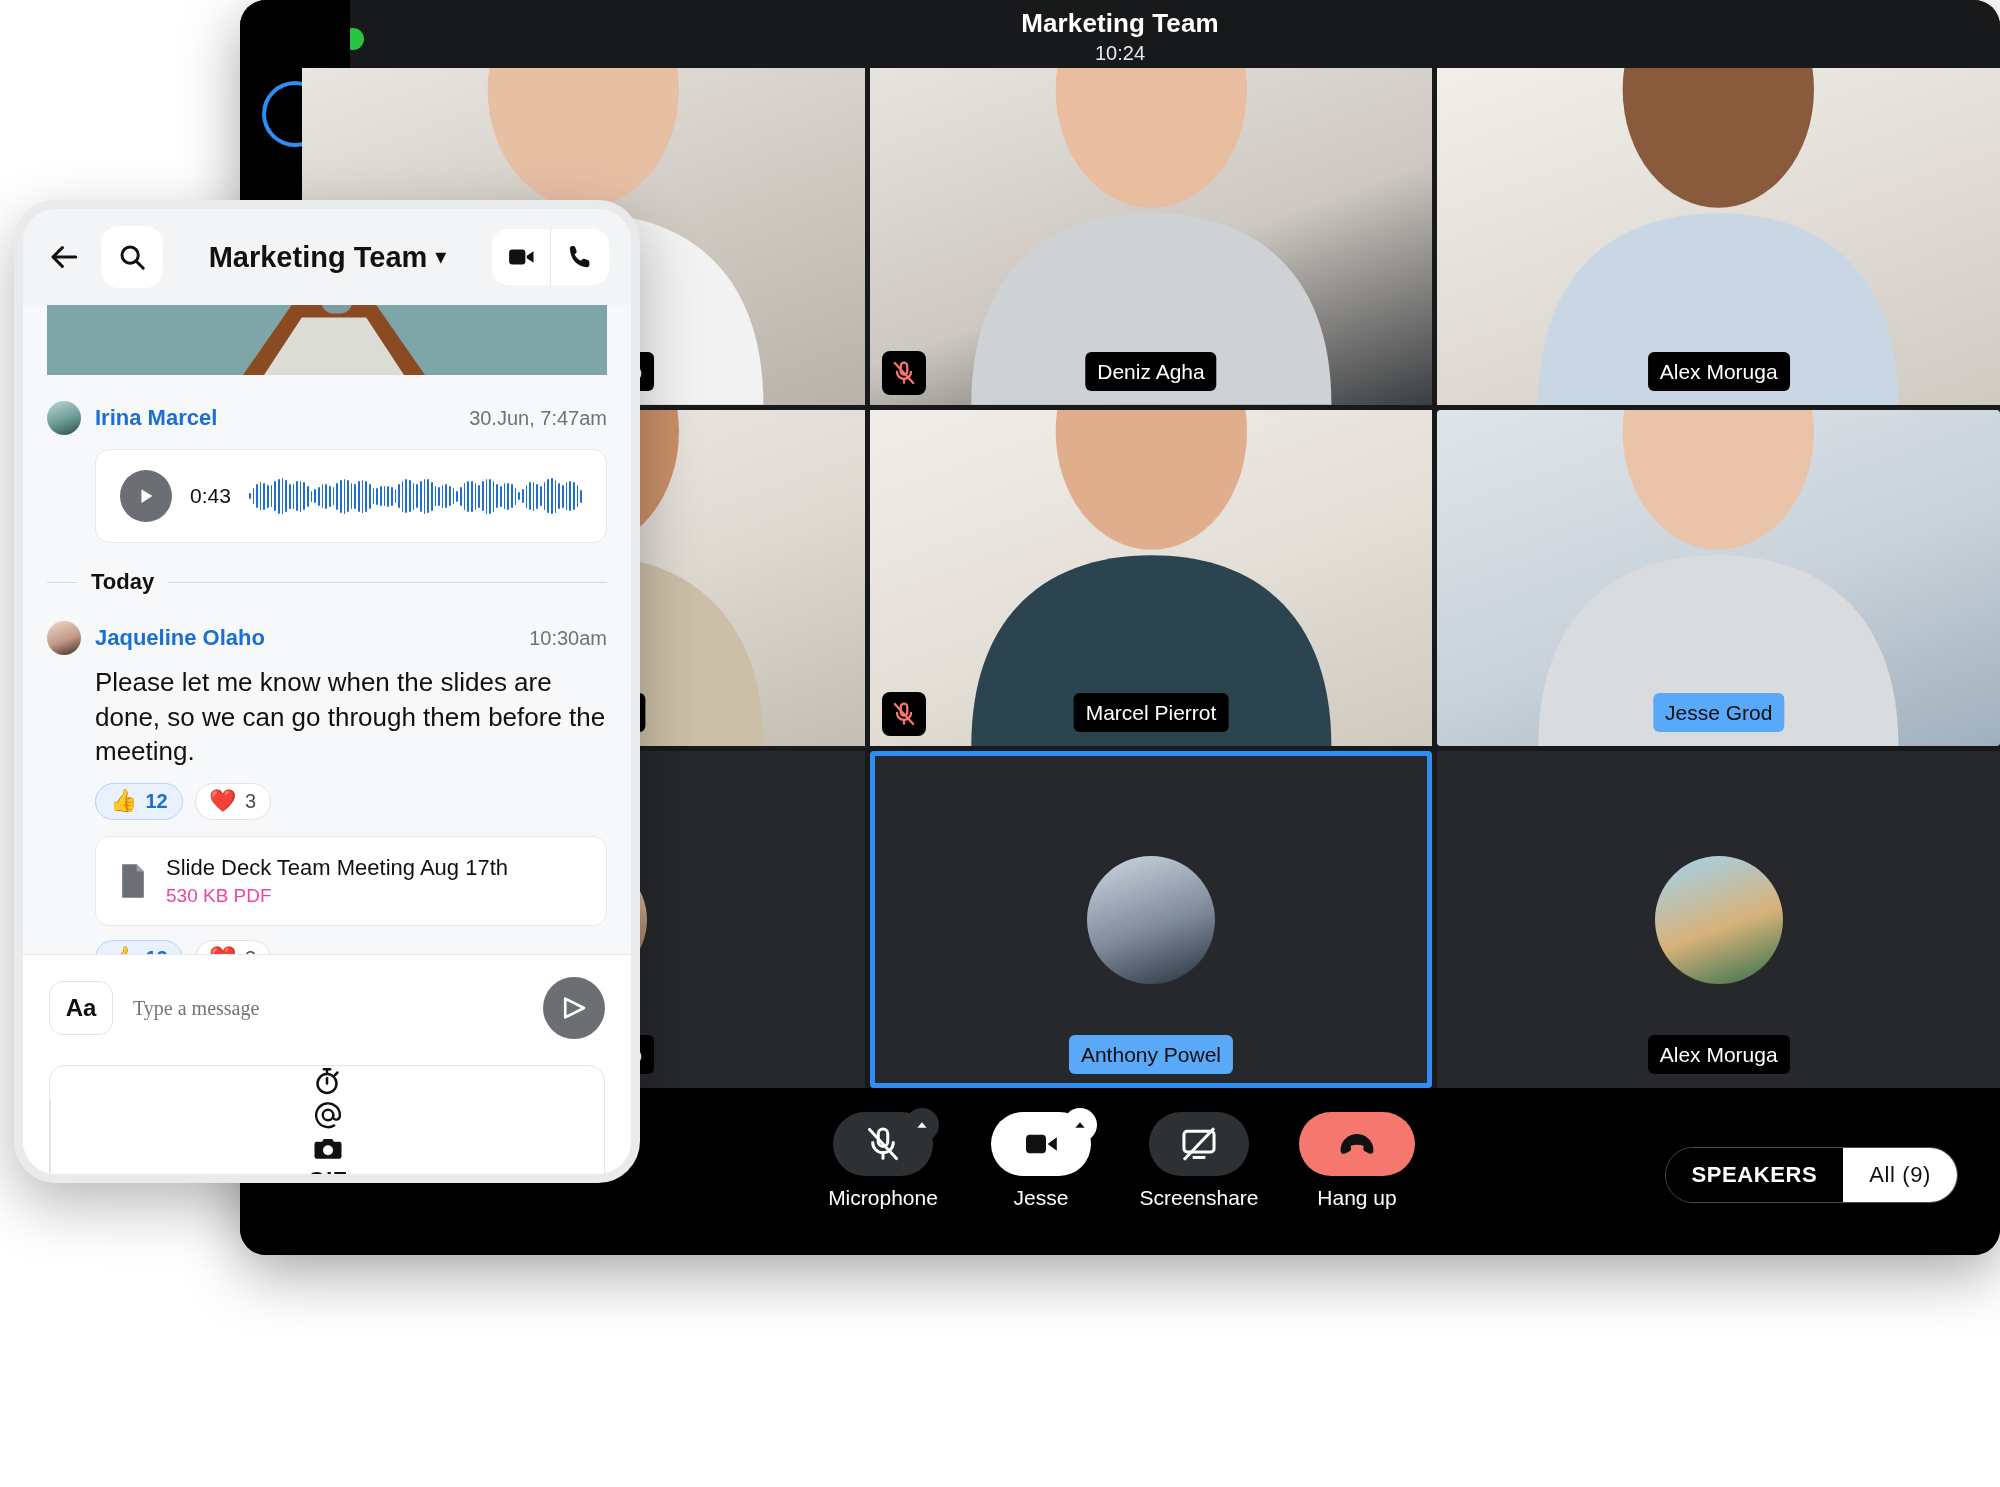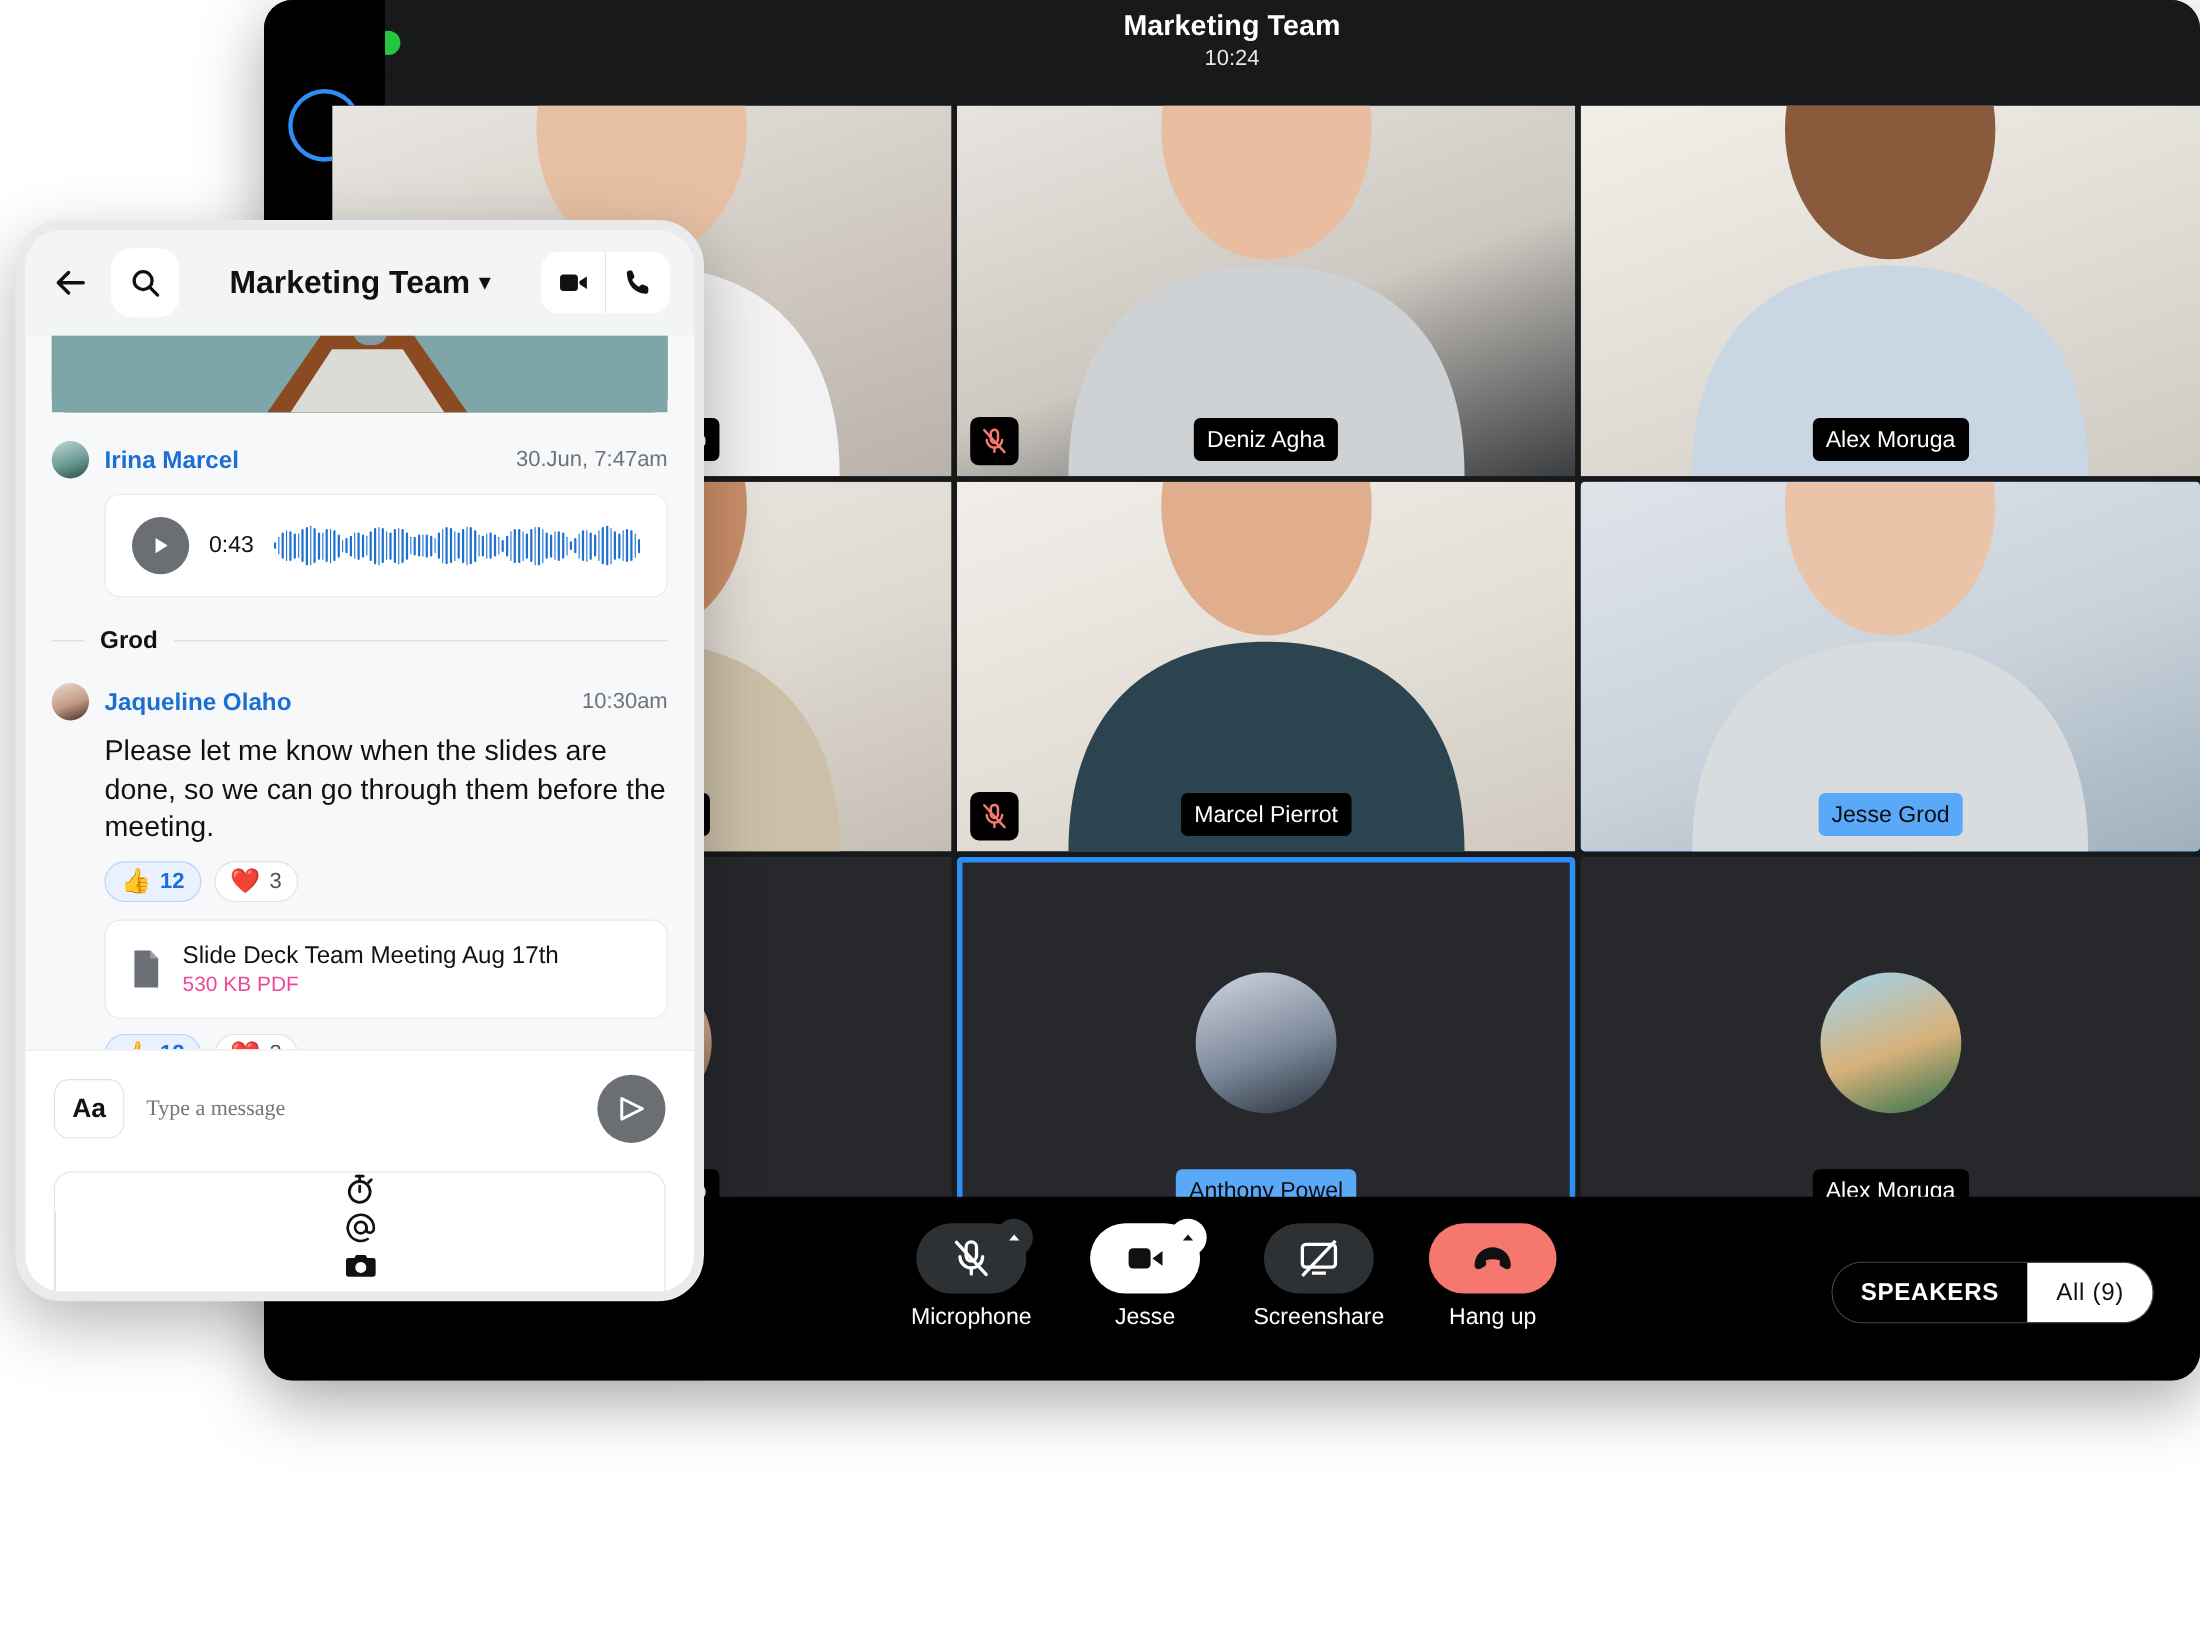--- a/index.html
+++ b/index.html
@@ -23,21 +23,21 @@
   #left-rail{position:absolute;left:0;top:0;width:110px;height:228px;background:#000;
      border-top-left-radius:26px;}
   .rail-av{position:absolute;left:26px;width:58px;height:58px;border-radius:50%;
      background-size:cover;background-position:center;}
   #rail-av-1{top:85px;box-shadow:0 0 0 4px #2f8ef4;}
   #rail-av-2{top:165px;}
 
   
   #grid{position:absolute;left:62px;top:68px;width:1698px;height:1020px;
         display:grid;grid-template-columns:repeat(3,1fr);grid-template-rows:repeat(3,1fr);
-        gap:5px;background:#17191a;margin-top:28px;}
+        gap:5px;background:#17191a;}
   .tile{position:relative;overflow:hidden;background:#26282b;}
   .tile.avatar-tile{background:#26282b;display:flex;align-items:center;justify-content:center;}
   .tile .photo{position:absolute;inset:0;background-size:cover;background-position:center top;}
   .tile.active{outline:5px solid #2f8ef4;outline-offset:-5px;border-radius:4px;}
   .nametag{position:absolute;bottom:14px;left:50%;transform:translateX(-50%);
      background:#000;color:#fff;font-size:21px;line-height:1;padding:9px 12px;border-radius:6px;
      white-space:nowrap;}
   .nametag.hl{background:#5aa9f8;color:#0d0d0d;}
   .micoff{position:absolute;left:12px;bottom:10px;width:44px;height:44px;background:#000;
      border-radius:8px;display:flex;align-items:center;justify-content:center;}
@@ -434,21 +434,21 @@
             <i style="height:28px"></i>
             <i style="height:30px"></i>
             <i style="height:28px"></i>
             <i style="height:22px"></i>
             <i style="height:13px"></i>
           </span>
         </div>
       </div>
       <div class="day-div">
         <span class="ln s"></span>
-        <span class="t">Grod</span>
+        <span class="t">Today</span>
         <span class="ln l"></span>
       </div>
       <div class="msg">
         <div class="msg-head">
           <span class="msg-av" style="background: linear-gradient(160deg, rgb(240, 217, 207) 0%, rgb(194, 154, 134) 55%, rgb(64, 42, 31) 100%);"></span>
     <span class="msg-name">Jaqueline Olaho</span>
     <span class="msg-time">10:30am</span>
         </div>
         <div class="msg-body">Please let me know when the slides are done, so we can go through them before the meeting.</div>
         <div class="reactions">

